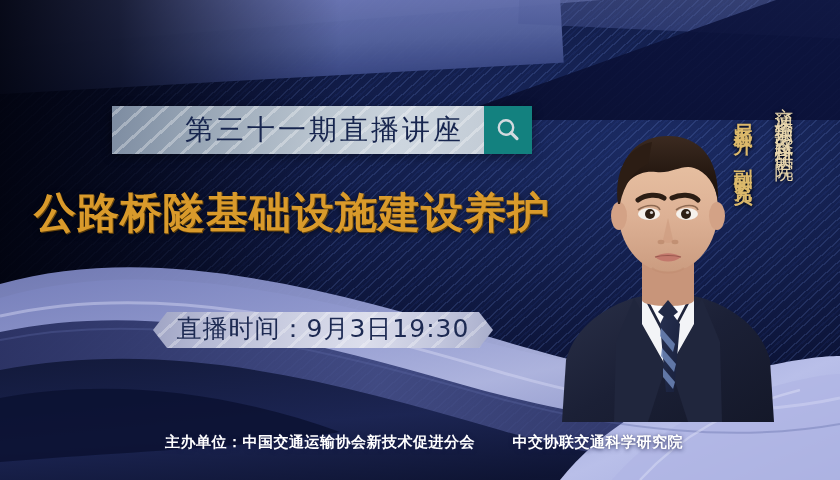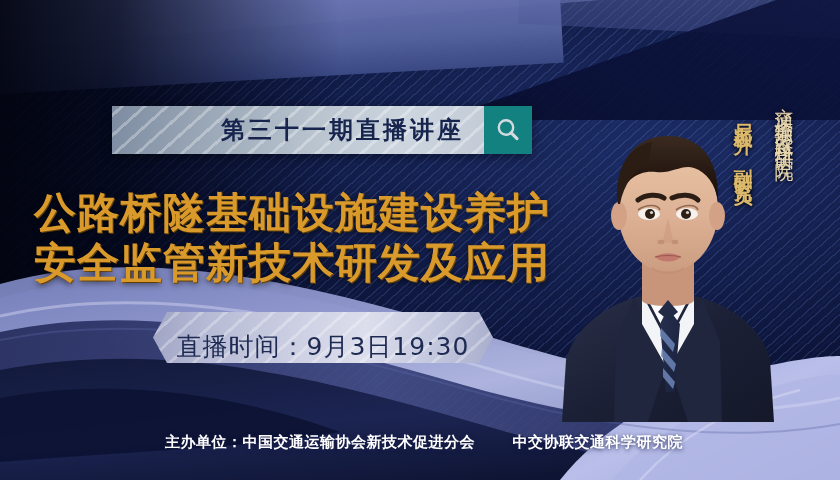--- a/index.html
+++ b/index.html
@@ -120,21 +120,21 @@
     content:"";
     position:absolute; inset:0;
     background:repeating-linear-gradient(-42deg,
       rgba(255,255,255,0) 0px, rgba(255,255,255,0) 6px,
       rgba(255,255,255,.30) 6px, rgba(255,255,255,.30) 9px,
       rgba(255,255,255,0) 9px, rgba(255,255,255,0) 15px);
     pointer-events:none;
   }
   .subtitle-bar .sb-label {
     position:relative; z-index:2;
-    font-size:24px; font-weight:700;
+    font-size:28px; font-weight:400;
     color:#17254e;
     letter-spacing:3px;
     font-family:"DejaVu Sans","Liberation Sans",sans-serif;
   }
   .subtitle-bar .sb-icon {
     width:48px;
     background:#13817f;
     display:flex; align-items:center; justify-content:center;
   }
   .sb-icon svg { display:block; }
@@ -147,24 +147,24 @@
     color:#d99a2b;
     font-family:"DejaVu Sans","Liberation Sans",sans-serif;
     text-shadow:0 2px 6px rgba(0,0,0,.6), 1px 1px 0 #8a5c10;
     white-space:nowrap;
   }
   .lecture-title .ln { display:block; }
 
   
   .time-box {
     position:absolute; left:153px; top:312px;
-    width:340px; height:51px;
+    width:340px; height:36px;
     background:linear-gradient(98deg,#9fa4c4 0%,#b6bad4 16%,#cfd2e4 45%,#dcdeec 62%,#c2c6dd 84%,#a8adcb 100%);
     clip-path:polygon(14px 0,calc(100% - 14px) 0,100% 50%,calc(100% - 14px) 100%,14px 100%,0 50%);
-    display:flex; align-items:flex-end; justify-content:center;
+    display:flex; align-items:flex-start; justify-content:center;
     box-shadow:0 3px 12px rgba(0,0,0,.45);
     overflow:hidden;
   }
   .time-box::before {
     content:"";
     position:absolute; inset:0;
     background:repeating-linear-gradient(-42deg,
       rgba(255,255,255,0) 0px, rgba(255,255,255,0) 7px,
       rgba(255,255,255,.28) 7px, rgba(255,255,255,.28) 10px,
       rgba(255,255,255,0) 10px, rgba(255,255,255,0) 16px);
@@ -366,21 +366,20 @@
         <svg width="28" height="28" viewBox="0 0 28 28">
           <circle cx="12" cy="11.5" r="7.2" fill="none" stroke="#d2dadf" stroke-width="2.4"></circle>
           <line x1="17.2" y1="16.8" x2="23" y2="22.6" stroke="#d2dadf" stroke-width="3.2" stroke-linecap="round"></line>
         </svg>
       </span>
     </div>
   </div>
 
   <div class="lecture-title">
     <span class="ln">公路桥隧基础设施建设养护</span>
-    <span class="ln">安全监管新技术研发及应用</span>
   </div>
 
   <div class="time-box">
     <span class="tb-text">直播时间：9月3日19:30</span>
   </div>
 
   <div class="v-col v-org">交通运输部公路科学研究院</div>
   <div class="v-col v-name">尼颖升 副研究员</div>
 
   <div class="footer">

